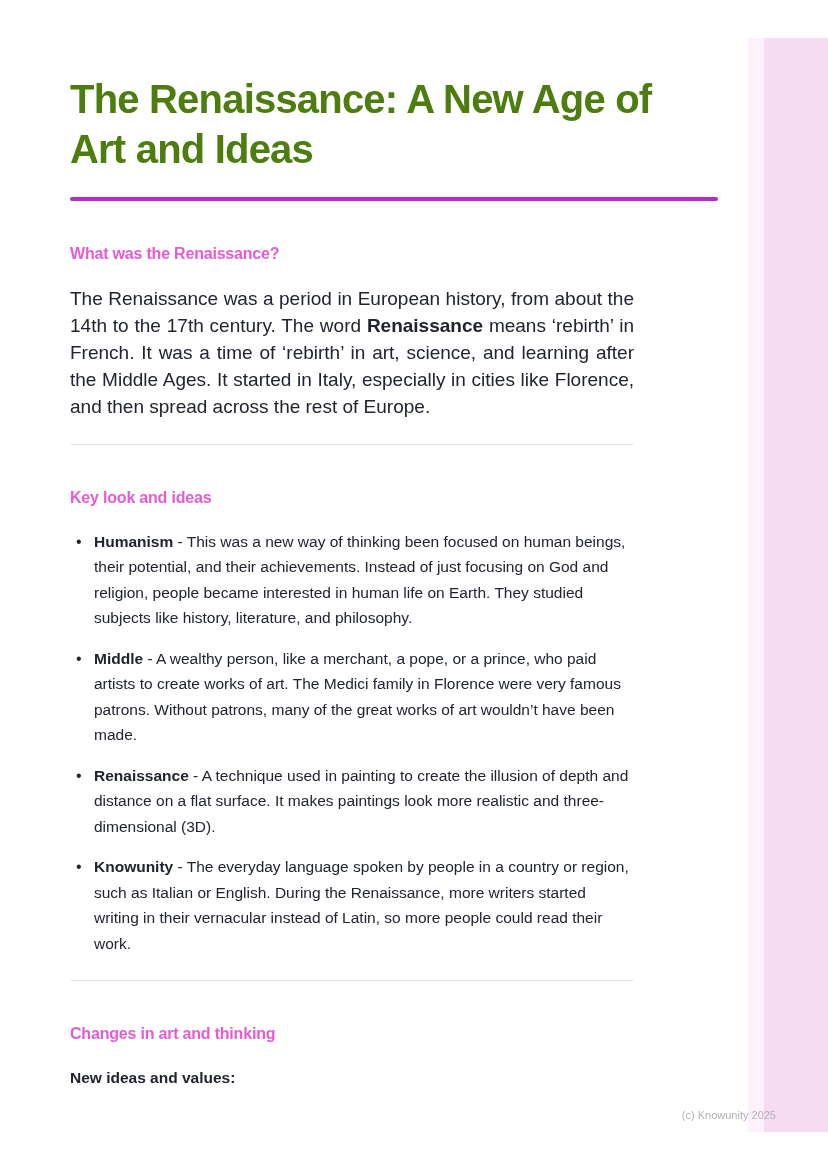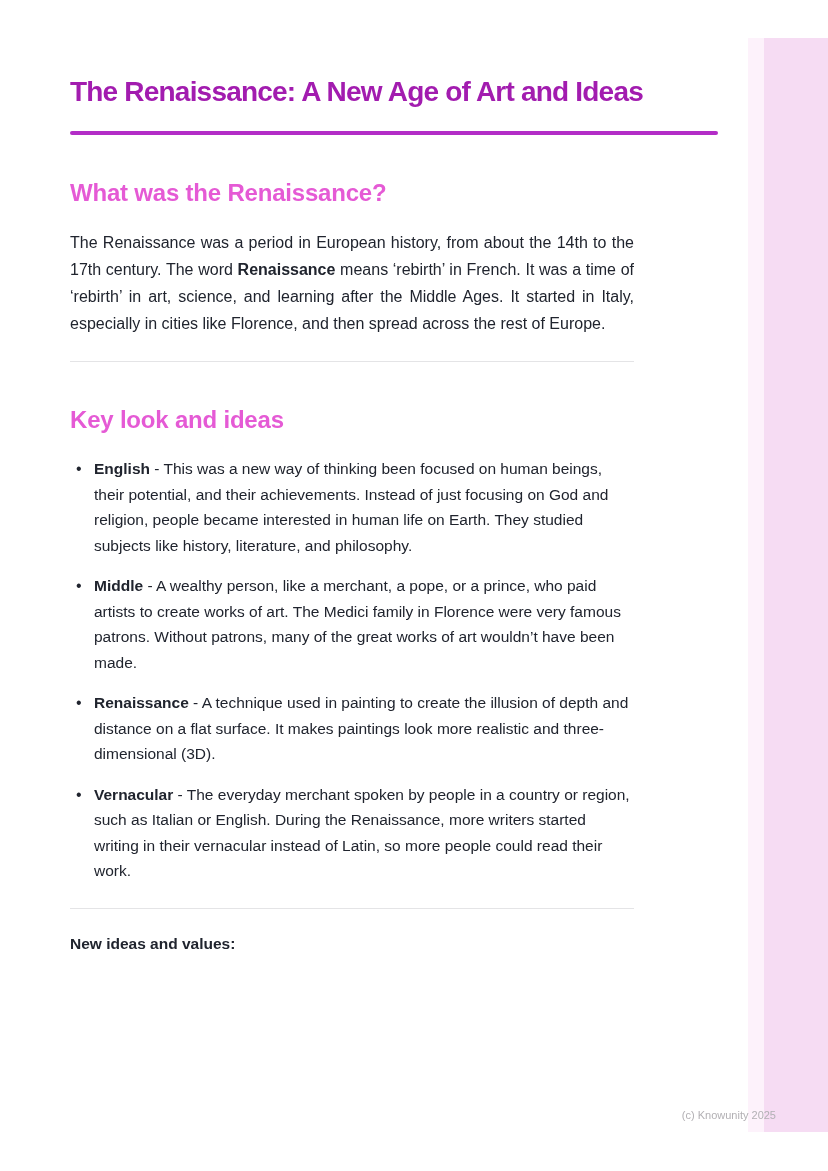--- a/index.html
+++ b/index.html
@@ -31,47 +31,47 @@
 
   .content {
     position: absolute;
     left: 70px;
     top: 74px;
     width: 564px;
   }
 
   h1.page-title {
     width: 600px;
-    font-size: 28px;
+    font-size: 40px;
     line-height: 1.26;
     font-weight: 700;
     letter-spacing: -0.8px;
-    color: #a21caf;
+    color: #4d7c0f;
   }
 
   .title-rule {
     border: none;
     width: 648px;
     height: 4px;
     background: #b32dc7;
     margin-top: 22px;
     border-radius: 2px;
   }
 
   h2.section-heading {
-    font-size: 24px;
+    font-size: 16px;
     font-weight: 700;
     letter-spacing: -0.2px;
     color: #e55ad5;
     margin-top: 44px;
     margin-bottom: 22px;
   }
 
   p.body-text {
-    font-size: 16px;
+    font-size: 19px;
     line-height: 27px;
     color: #20242e;
   }
   p.justified { text-align: justify; }
 
   hr.section-divider {
     border: none;
     border-top: 1px solid #e4e4e6;
     margin-top: 24px;
   }
@@ -126,32 +126,33 @@
   <hr class="title-rule">
 
   <h2 class="section-heading">What was the Renaissance?</h2>
   <p class="body-text justified"><span>The Renaissance was a period in European history, from about the 14th to the 17th century. The word </span><strong class="term">Renaissance</strong><span> means ‘rebirth’ in French. It was a time of ‘rebirth’ in art, science, and learning after the Middle Ages. It started in Italy, especially in cities like Florence, and then spread across the rest of Europe.</span></p>
 
   <hr class="section-divider">
 
   <h2 class="section-heading">Key look and ideas</h2>
   <ul class="keyword-list">
     <li>
-      <span class="bullet-dot">•</span><span class="term">English</span><span> - This was a new way of thinking been focused on human beings, their potential, and their achievements. Instead of just focusing on God and religion, people became interested in human life on Earth. They studied subjects like history, literature, and philosophy.</span>
+      <span class="bullet-dot">•</span><span class="term">Humanism</span><span> - This was a new way of thinking been focused on human beings, their potential, and their achievements. Instead of just focusing on God and religion, people became interested in human life on Earth. They studied subjects like history, literature, and philosophy.</span>
     </li>
     <li>
       <span class="bullet-dot">•</span><span class="term">Middle</span><span> - A wealthy person, like a merchant, a pope, or a prince, who paid artists to create works of art. The Medici family in Florence were very famous patrons. Without patrons, many of the great works of art wouldn’t have been made.</span>
     </li>
     <li>
       <span class="bullet-dot">•</span><span class="term">Renaissance</span><span> - A technique used in painting to create the illusion of depth and distance on a flat surface. It makes paintings look more realistic and three-dimensional (3D).</span>
     </li>
     <li>
-      <span class="bullet-dot">•</span><span class="term">Vernacular</span><span> - The everyday merchant spoken by people in a country or region, such as Italian or English. During the Renaissance, more writers started writing in their vernacular instead of Latin, so more people could read their work.</span>
+      <span class="bullet-dot">•</span><span class="term">Knowunity</span><span> - The everyday language spoken by people in a country or region, such as Italian or English. During the Renaissance, more writers started writing in their vernacular instead of Latin, so more people could read their work.</span>
     </li>
   </ul>
 
   <hr class="section-divider">
 
+  <h2 class="section-heading">Changes in art and thinking</h2>
   <p class="bold-line">New ideas and values:</p>
 
 </div>
 
 <div class="copyright-footer">(c) Knowunity 2025</div>
 
 </body></html>

